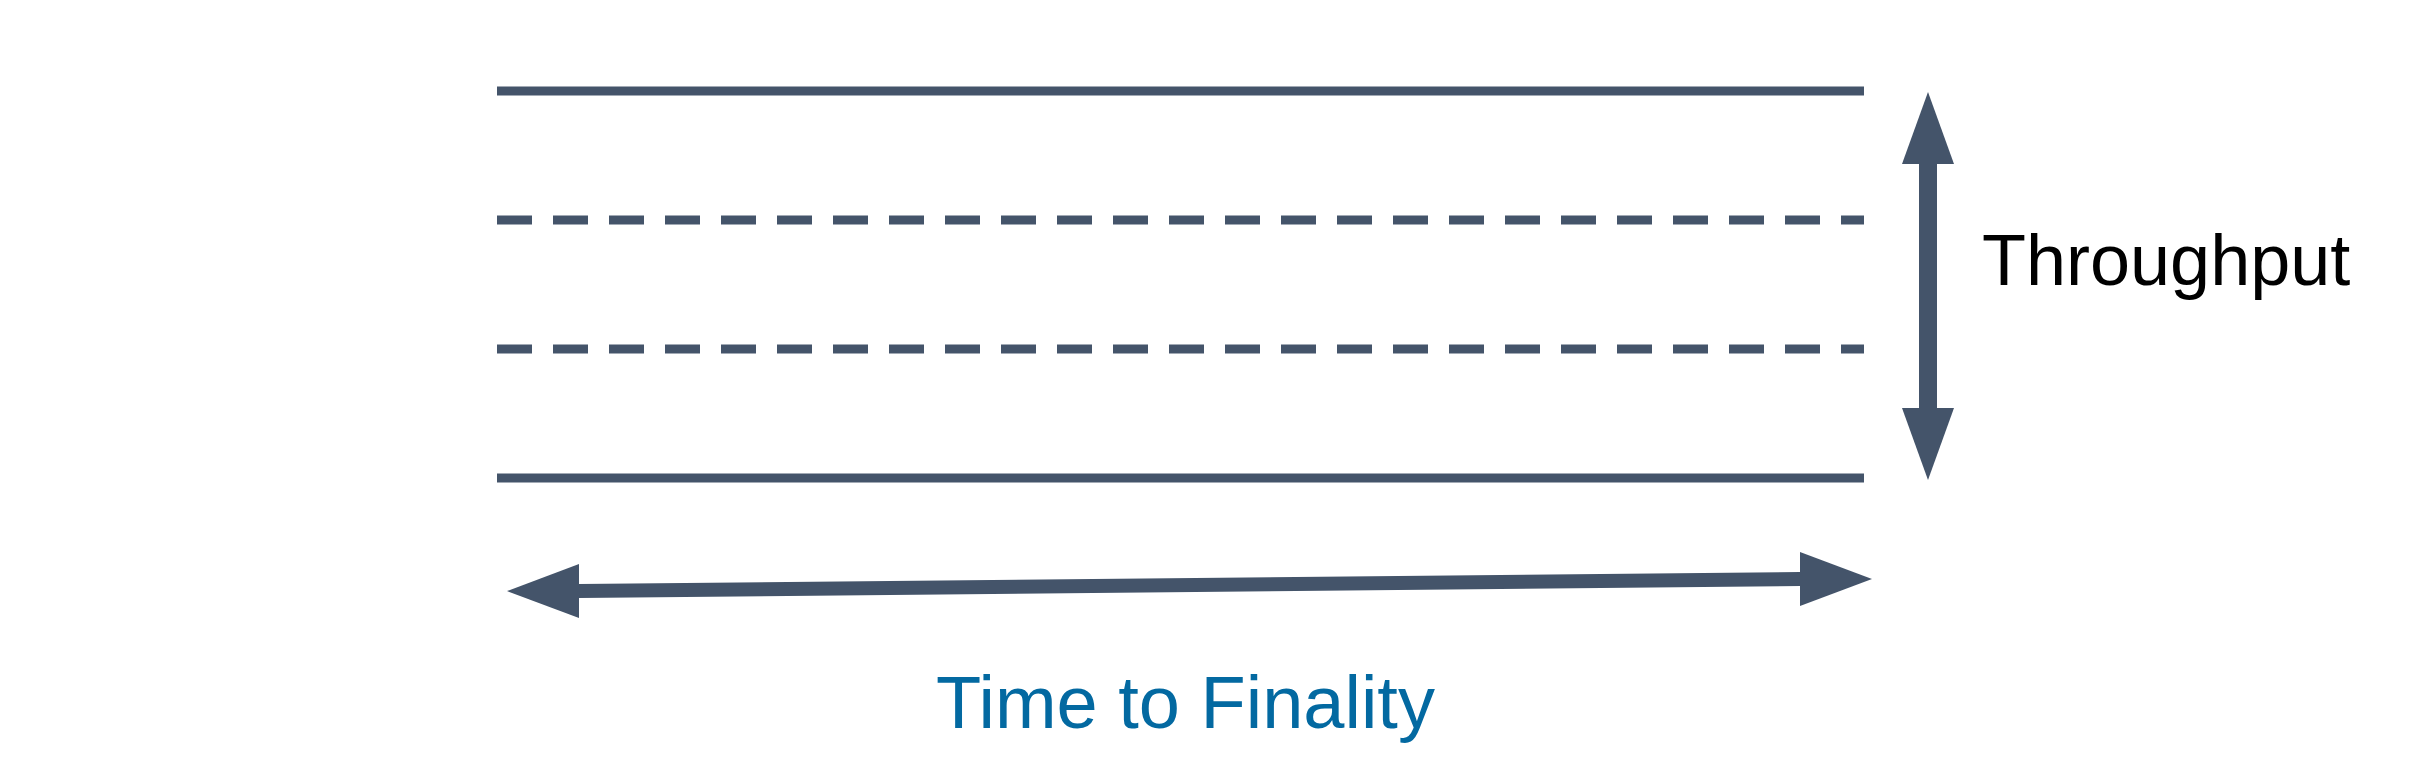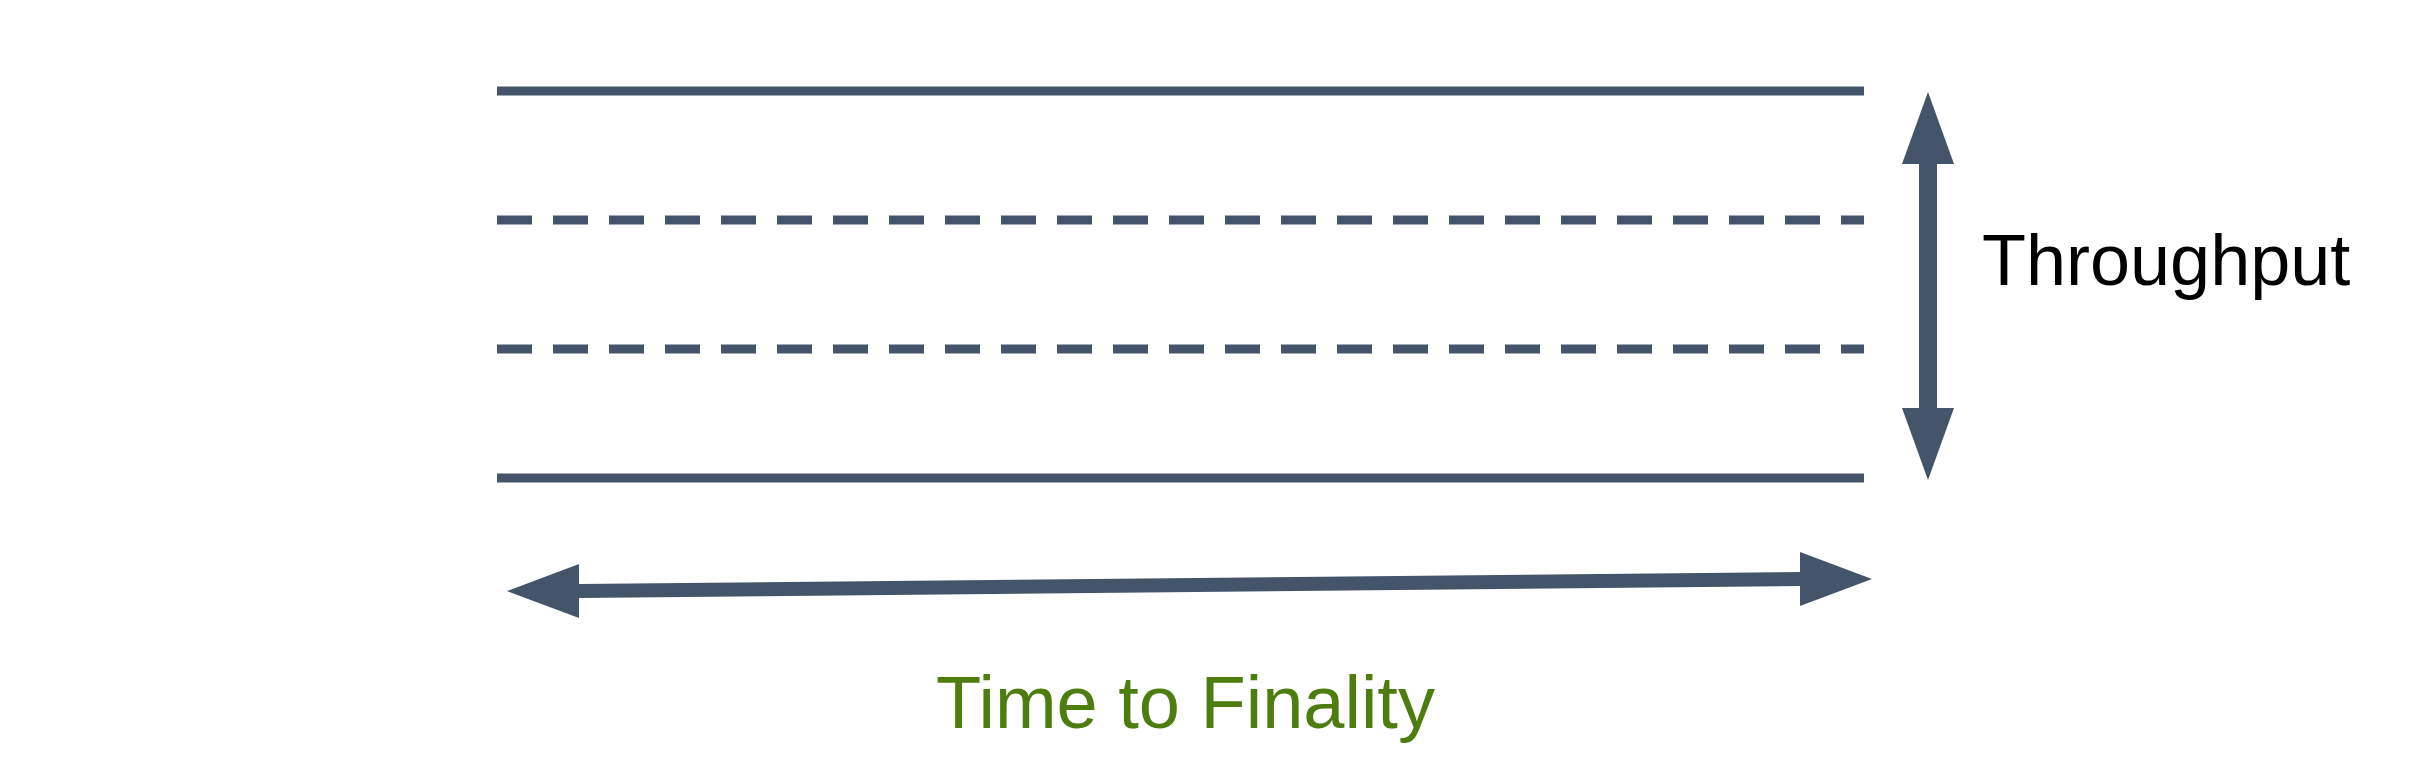--- a/index.html
+++ b/index.html
@@ -75,15 +75,15 @@
       <polygon points="579,584 1800,572 1800,586 579,598" fill="#44546A"></polygon>
 
       <polygon points="507,591 579,564 579,618" fill="#44546A"></polygon>
 
       <polygon points="1872,579 1800,552 1800,606" fill="#44546A"></polygon>
     </g>
   </svg>
 
   <div class="label" id="throughput-label" style="color: rgb(0, 0, 0);">Throughput</div>
 
-  <div class="label" id="time-to-finality-label" style="color: #4d7c0f;">Time to Finality</div>
+  <div class="label" id="time-to-finality-label" style="color: #0369a1;">Time to Finality</div>
 
 </div>
 
 </body></html>

